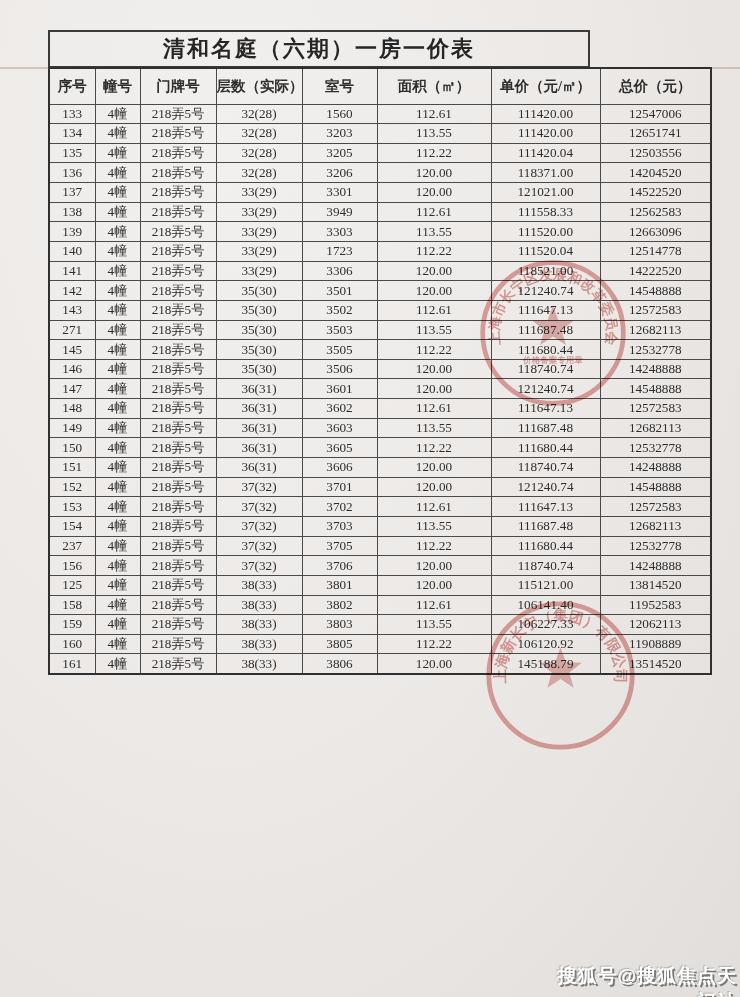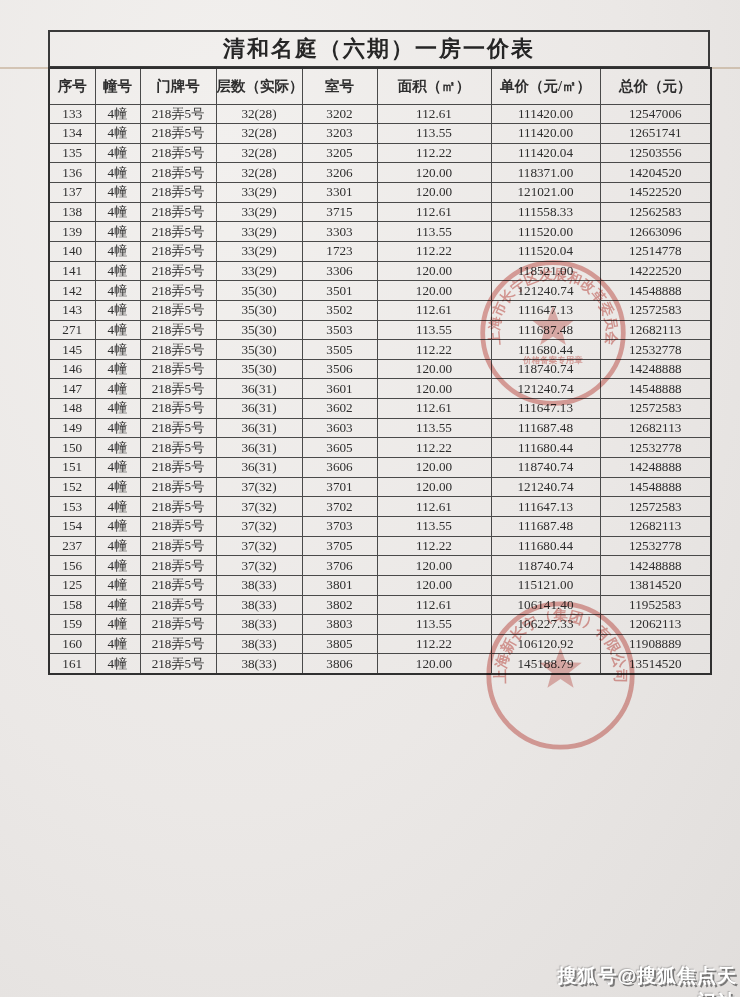--- a/index.html
+++ b/index.html
@@ -6,21 +6,21 @@
   body{
     width:740px;height:997px;position:relative;overflow:hidden;
     font-family:"Liberation Serif","DejaVu Serif",serif;
     background:radial-gradient(ellipse at 28% 18%, #f3f1ef 0%, #ecean eb 50%, #e7e4e2 100%);
     background-color:#eae7e5;
   }
   .page{position:absolute;inset:0;
     background:radial-gradient(ellipse at 30% 15%, #f2f0ee 0%, #ebe8e6 55%, #e1dedc 100%);}
   .scan-line{position:absolute;left:0;top:67px;width:740px;height:2px;
     background:rgba(178,148,116,.45);}
-  .title-box{position:absolute;left:48px;top:30px;width:662px;height:38px;
+  .title-box{position:absolute;left:48px;top:30px;width:542px;height:38px;
     border:2px solid #3a3a3a;box-sizing:border-box;
     display:flex;align-items:center;justify-content:center;}
   .title-box span{font-size:22px;font-weight:bold;color:#262626;letter-spacing:2px;}
   table.price{position:absolute;left:48px;top:67px;width:662px;
     border-collapse:collapse;table-layout:fixed;}
   table.price th,table.price td{
     border:1px solid #4a4a4a;text-align:center;vertical-align:middle;
     color:#2e2e2e;padding:0;overflow:hidden;white-space:nowrap;}
   table.price{border:2px solid #303030;}
   table.price thead tr{height:36px;}
@@ -73,21 +73,21 @@
           <th>单价（元/㎡）</th>
           <th>总价（元）</th>
         </tr>
     </thead>
     <tbody>
         <tr>
           <td>133</td>
           <td>4幢</td>
           <td>218弄5号</td>
           <td>32(28)</td>
-          <td>3202</td>
+          <td>1560</td>
           <td>112.61</td>
           <td>111420.00</td>
           <td>12547006</td>
         </tr>
         <tr>
           <td>134</td>
           <td>4幢</td>
           <td>218弄5号</td>
           <td>32(28)</td>
           <td>3203</td>
@@ -123,21 +123,21 @@
           <td>3301</td>
           <td>120.00</td>
           <td>121021.00</td>
           <td>14522520</td>
         </tr>
         <tr>
           <td>138</td>
           <td>4幢</td>
           <td>218弄5号</td>
           <td>33(29)</td>
-          <td>3715</td>
+          <td>3949</td>
           <td>112.61</td>
           <td>111558.33</td>
           <td>12562583</td>
         </tr>
         <tr>
           <td>139</td>
           <td>4幢</td>
           <td>218弄5号</td>
           <td>33(29)</td>
           <td>3303</td>

